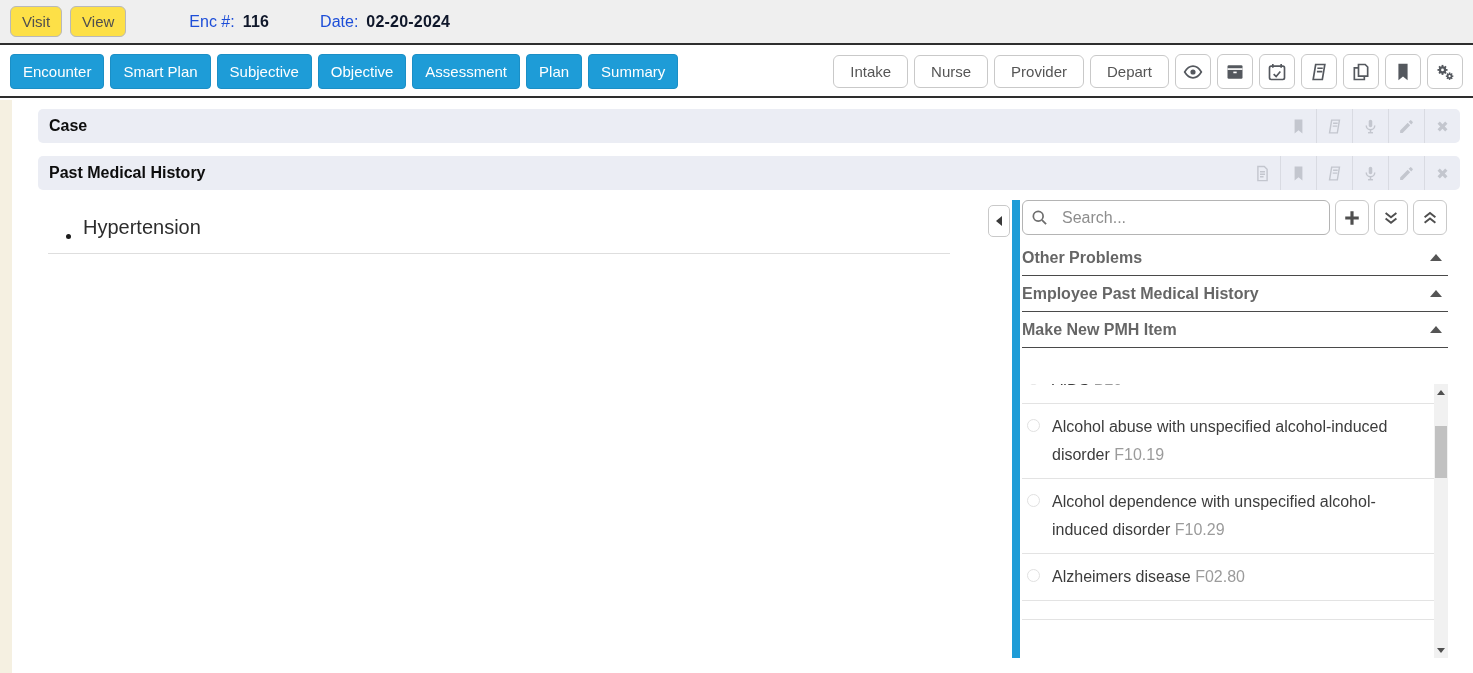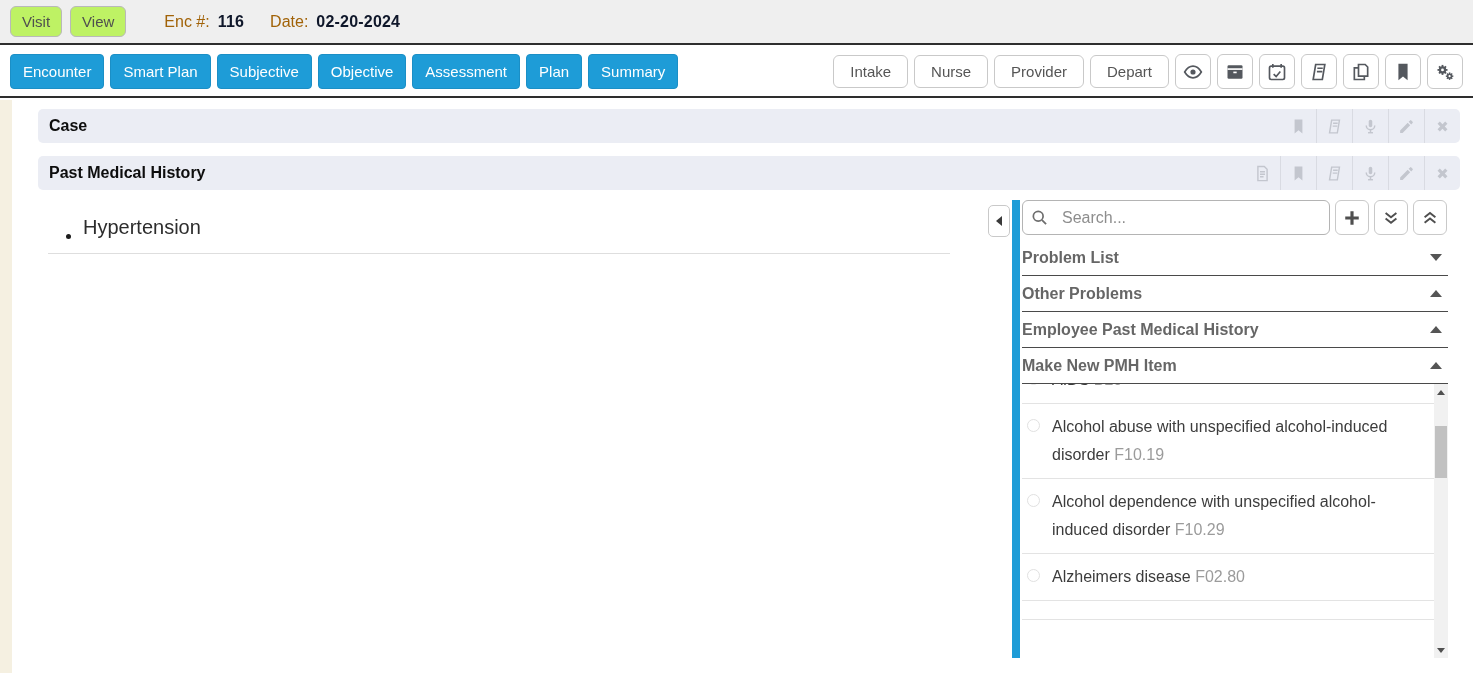--- a/index.html
+++ b/index.html
@@ -4,24 +4,24 @@
 <style>
   * { margin:0; padding:0; box-sizing:border-box; }
   html,body { width:1473px; height:673px; background:#fff; overflow:hidden;
     font-family:"Liberation Sans","DejaVu Sans",sans-serif; }
   .app { position:relative; width:1473px; height:673px; }
 
   
   .top-bar { position:absolute; top:0; left:0; width:1473px; height:45px;
     background:#efefef; border-bottom:2px solid #2e2e2e;
     display:flex; align-items:center; padding:0 10px; gap:8px; }
-  .btn-plain { background:#bef264; border:1px solid #b9b9b9; border-radius:6px;
+  .btn-plain { background:#fde047; border:1px solid #b9b9b9; border-radius:6px;
     color:#4f4f4f; font-size:15px; padding:6px 11px; cursor:pointer; }
   .enc-group { margin-left:30px; font-size:16px; display:flex; gap:8px; align-items:center; }
-  .lbl-muted { color:#a16207; }
+  .lbl-muted { color:#1d4ed8;margin-left:25px; }
   .lbl-strong { color:#0f172a; font-weight:700; letter-spacing:.2px; }
   .date-group { margin-left:18px; }
 
   
   .toolbar { position:absolute; top:47px; left:0; width:1473px; height:51px;
     background:#fff; border-bottom:2px solid #2e2e2e;
     display:flex; align-items:center; padding:0 10px; }
   .nav-btns { display:flex; gap:6px; }
   .btn-blue { background:#1e9cd7; border:1px solid #1b8fc6; border-radius:4px;
     color:#fff; font-size:15px; padding:8px 12px; cursor:pointer; }
@@ -307,24 +307,20 @@
         <button class="panel-btn">
           <svg viewBox="0 0 16 16" fill="none" stroke="#4f4f4f" stroke-width="1.7">
               <path d="M3.2 7.4 8 3.6l4.8 3.8"></path>
               <path d="M3.2 12.2 8 8.4l4.8 3.8"></path>
             </svg>
         </button>
       </div>
 
       <div class="accordions">
         <div class="acc-row">
-          <span class="acc-label">Problem List</span>
-          <span class="caret-down"></span>
-        </div>
-        <div class="acc-row">
           <span class="acc-label">Other Problems</span>
           <span class="caret-up"></span>
         </div>
         <div class="acc-row">
           <span class="acc-label">Employee Past Medical History</span>
           <span class="caret-up"></span>
         </div>
         <div class="acc-row">
           <span class="acc-label">Make New PMH Item</span>
           <span class="caret-up"></span>

